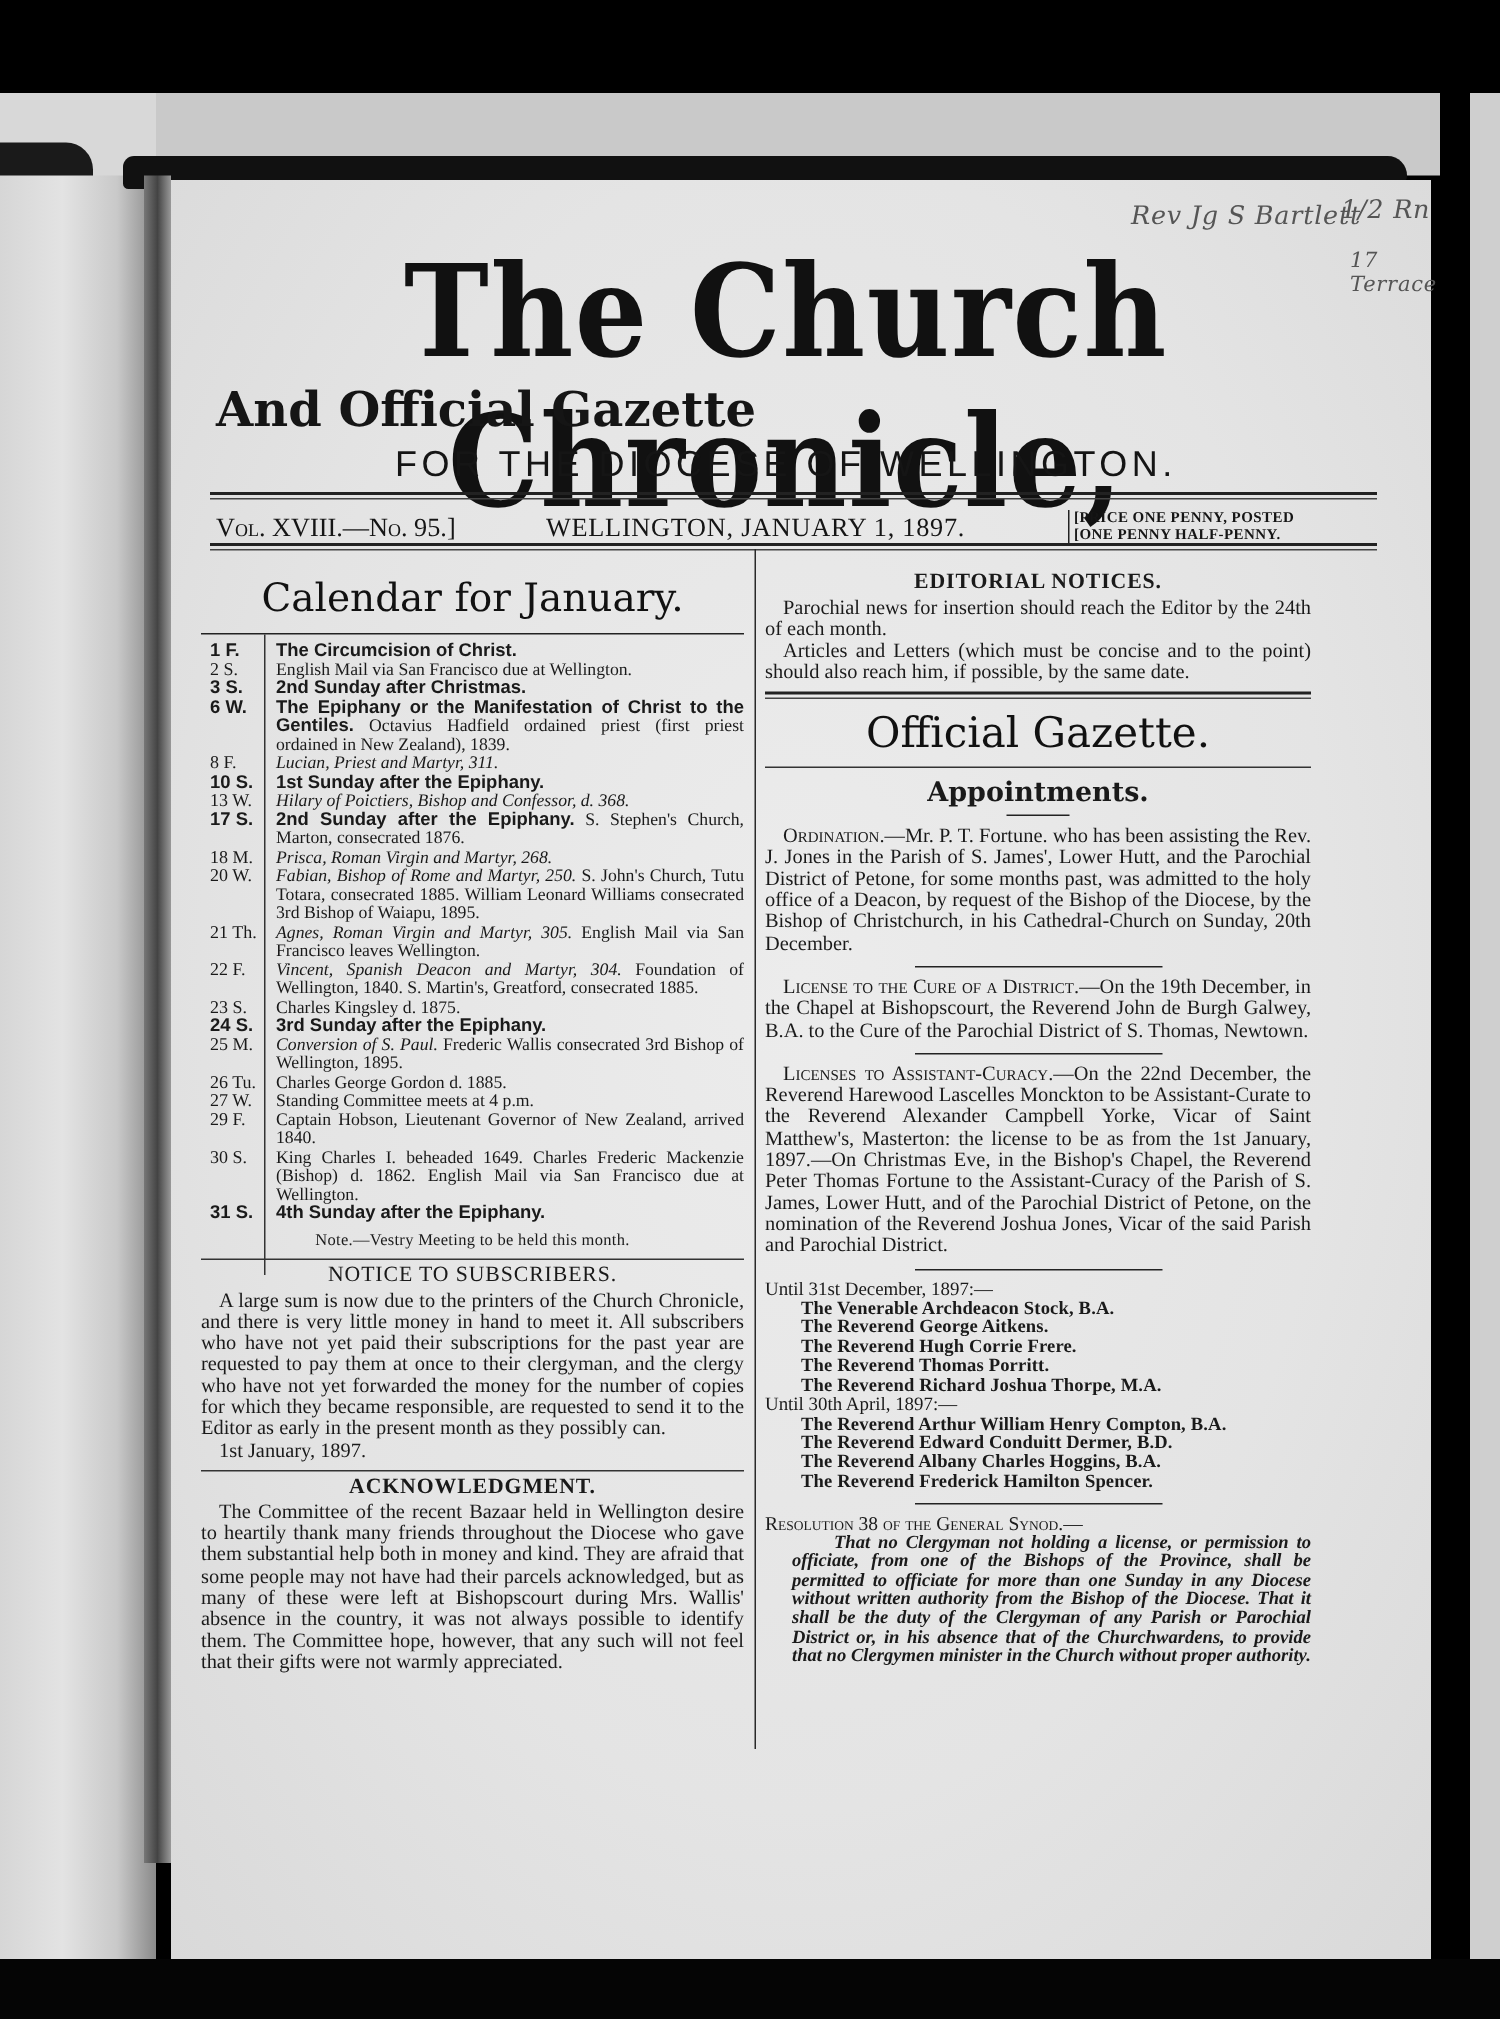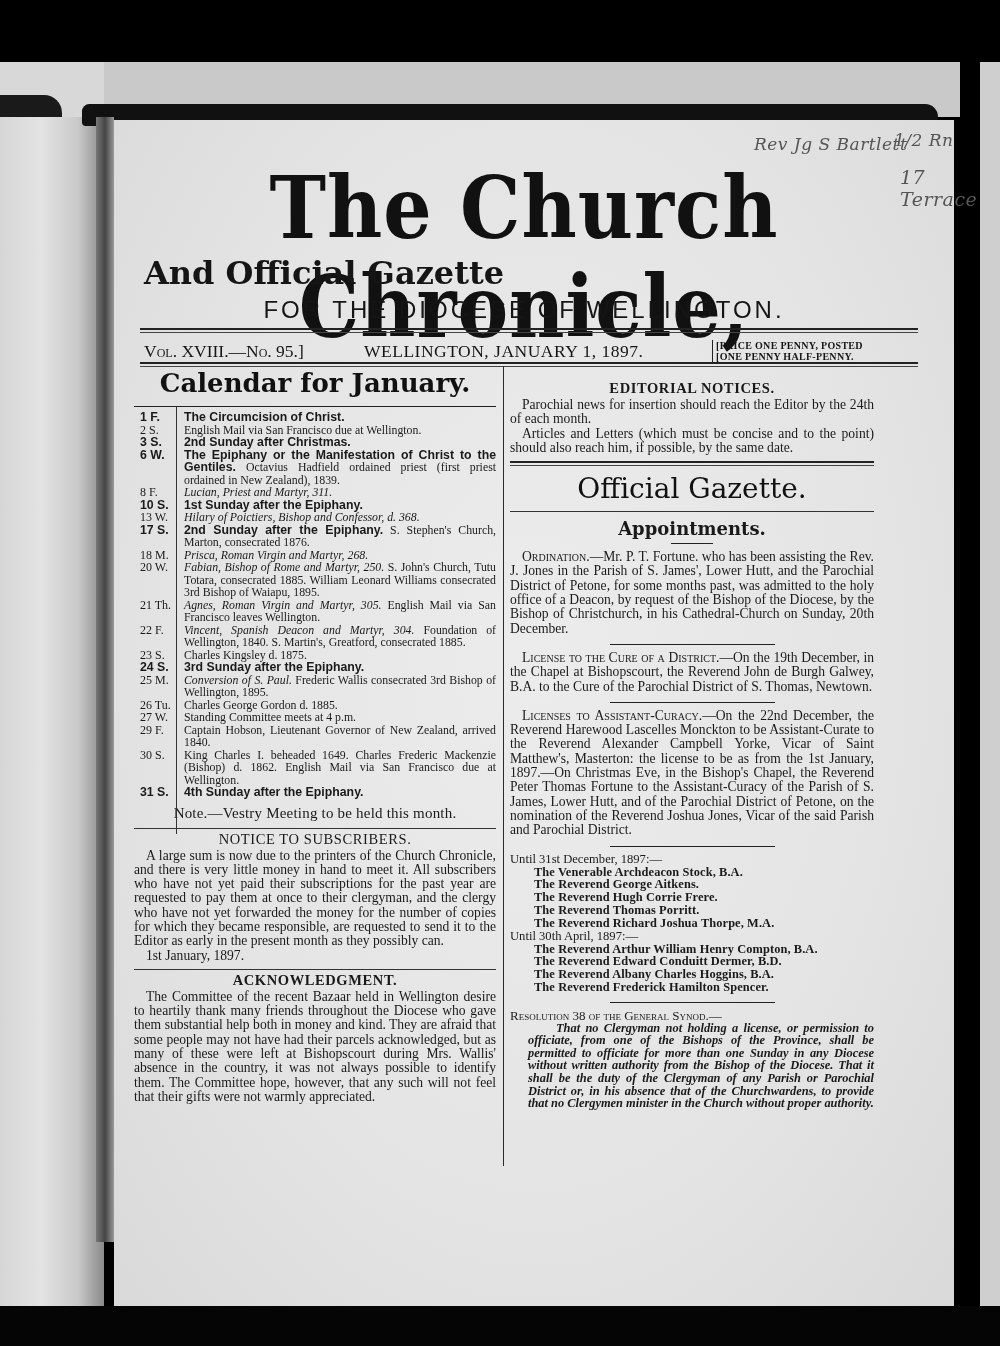--- a/index.html
+++ b/index.html
@@ -43,30 +43,30 @@
     .rule-double { position: absolute; left: 26px; width: 778px; height: 5px; border-top: 2px solid #222; border-bottom: 1px solid #444; }
     .issue-line { position: absolute; left: 30px; top: 216px; width: 770px; height: 26px; display: flex; align-items: flex-end; font-size: 17.5px; color: #151515; }
     .issue-vol { width: 220px; }
     .issue-date { width: 340px; text-align: left; letter-spacing: 0.5px; }
     .issue-price { font-size: 10px; line-height: 11px; letter-spacing: 0.3px; font-weight: bold; border-left: 1px solid #222; padding-left: 3px; margin-left: 8px; }
 
     .col-divider { position: absolute; left: 389px; top: 246px; width: 1px; height: 800px; background: #2a2a2a; }
 
     
     .col-left { position: absolute; left: 20px; top: 246px; width: 362px; }
-    .cal-title { font-family: "DejaVu Serif", serif; font-weight: bold; font-size: 26px; text-align: center; margin-top: 2px; height: 38px; color: #111; }
+    .cal-title { font-family: "DejaVu Serif", serif; font-weight: normal; font-size: 26px; text-align: center; margin-top: 18px; height: 38px; color: #111; }
     .cal-rule { border-top: 1.5px solid #222; margin: 0 0 4px 0; }
     .cal-table { position: relative; }
     .cal-vline { position: absolute; left: 42px; top: -4px; width: 1px; height: 427px; background: #333; }
     .cal-row { display: flex; font-size: 11.8px; line-height: 12.5px; }
     .cal-day { width: 42px; padding-left: 6px; flex-shrink: 0; font-size: 12px; }
     .cal-text { padding-left: 8px; flex: 1; text-align: justify; }
     .b { font-family: "Liberation Sans", sans-serif; font-weight: bold; font-size: 12.3px; }
     .it { font-style: italic; }
-    .cal-note { font-size: 15px; text-align: center; margin-top: 6px; letter-spacing: 0.2px; }
+    .cal-note { font-size: 11px; text-align: center; margin-top: 6px; letter-spacing: 0.2px; }
 
     .sec-rule { border-top: 1px solid #333; margin: 6px 0 2px; }
     .sec-head { font-size: 14.5px; text-align: center; letter-spacing: 0.6px; margin: 2px 0 1px; }
     .para { font-size: 13.6px; line-height: 14.3px; text-align: justify; text-indent: 12px; }
     .sc { font-variant: small-caps; }
 
     
     .col-right { position: absolute; left: 396px; top: 246px; width: 364px; }
     .gaz-title { font-family: "DejaVu Serif", serif; font-weight: normal; font-size: 28px; text-align: center; margin: 6px 0 4px; color: #111; }
     .appt-title { font-family: "DejaVu Serif", serif; font-weight: bold; font-size: 18px; text-align: center; margin: 6px 0 4px; }
@@ -87,21 +87,21 @@
 <div class="top-cover"></div>
 <div class="spine"></div>
 <div class="right-bar"></div>
 <div class="right-edge"></div>
 <div class="scan-bottom"></div>
 
 <div class="page">
 
   <span class="handwriting" style="left:640px; top:14px;">Rev Jg S Bartlett</span>
   <span class="handwriting" style="left:780px; top:10px;">1/2 Rn</span>
-  <span class="handwriting" style="left:786px; top:46px; font-size:19px;">17 Terrace</span>
+  <span class="handwriting" style="left:786px; top:46px; font-size:14px;">17 Terrace</span>
 
   <div class="masthead-title">The Church Chronicle,</div>
   <div class="masthead-sub">And Official Gazette</div>
   <div class="masthead-diocese">FOR THE DIOCESE OF WELLINGTON.</div>
 
   <div class="rule-double" style="top:208px;"></div>
   <div class="issue-line">
     <span class="issue-vol sc">Vol. XVIII.—No. 95.]</span>
     <span class="issue-date">WELLINGTON, JANUARY 1, 1897.</span>
     <span class="issue-price">

